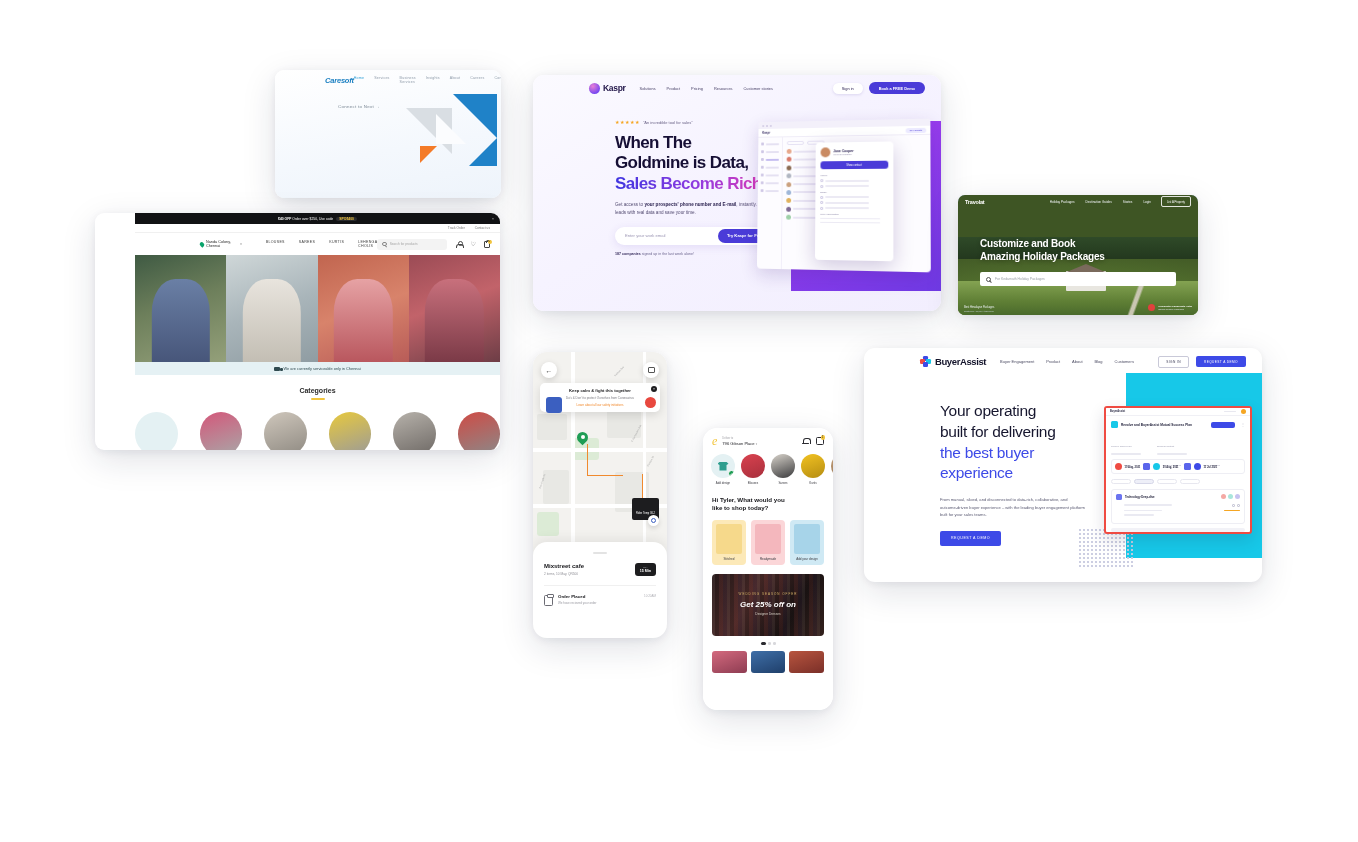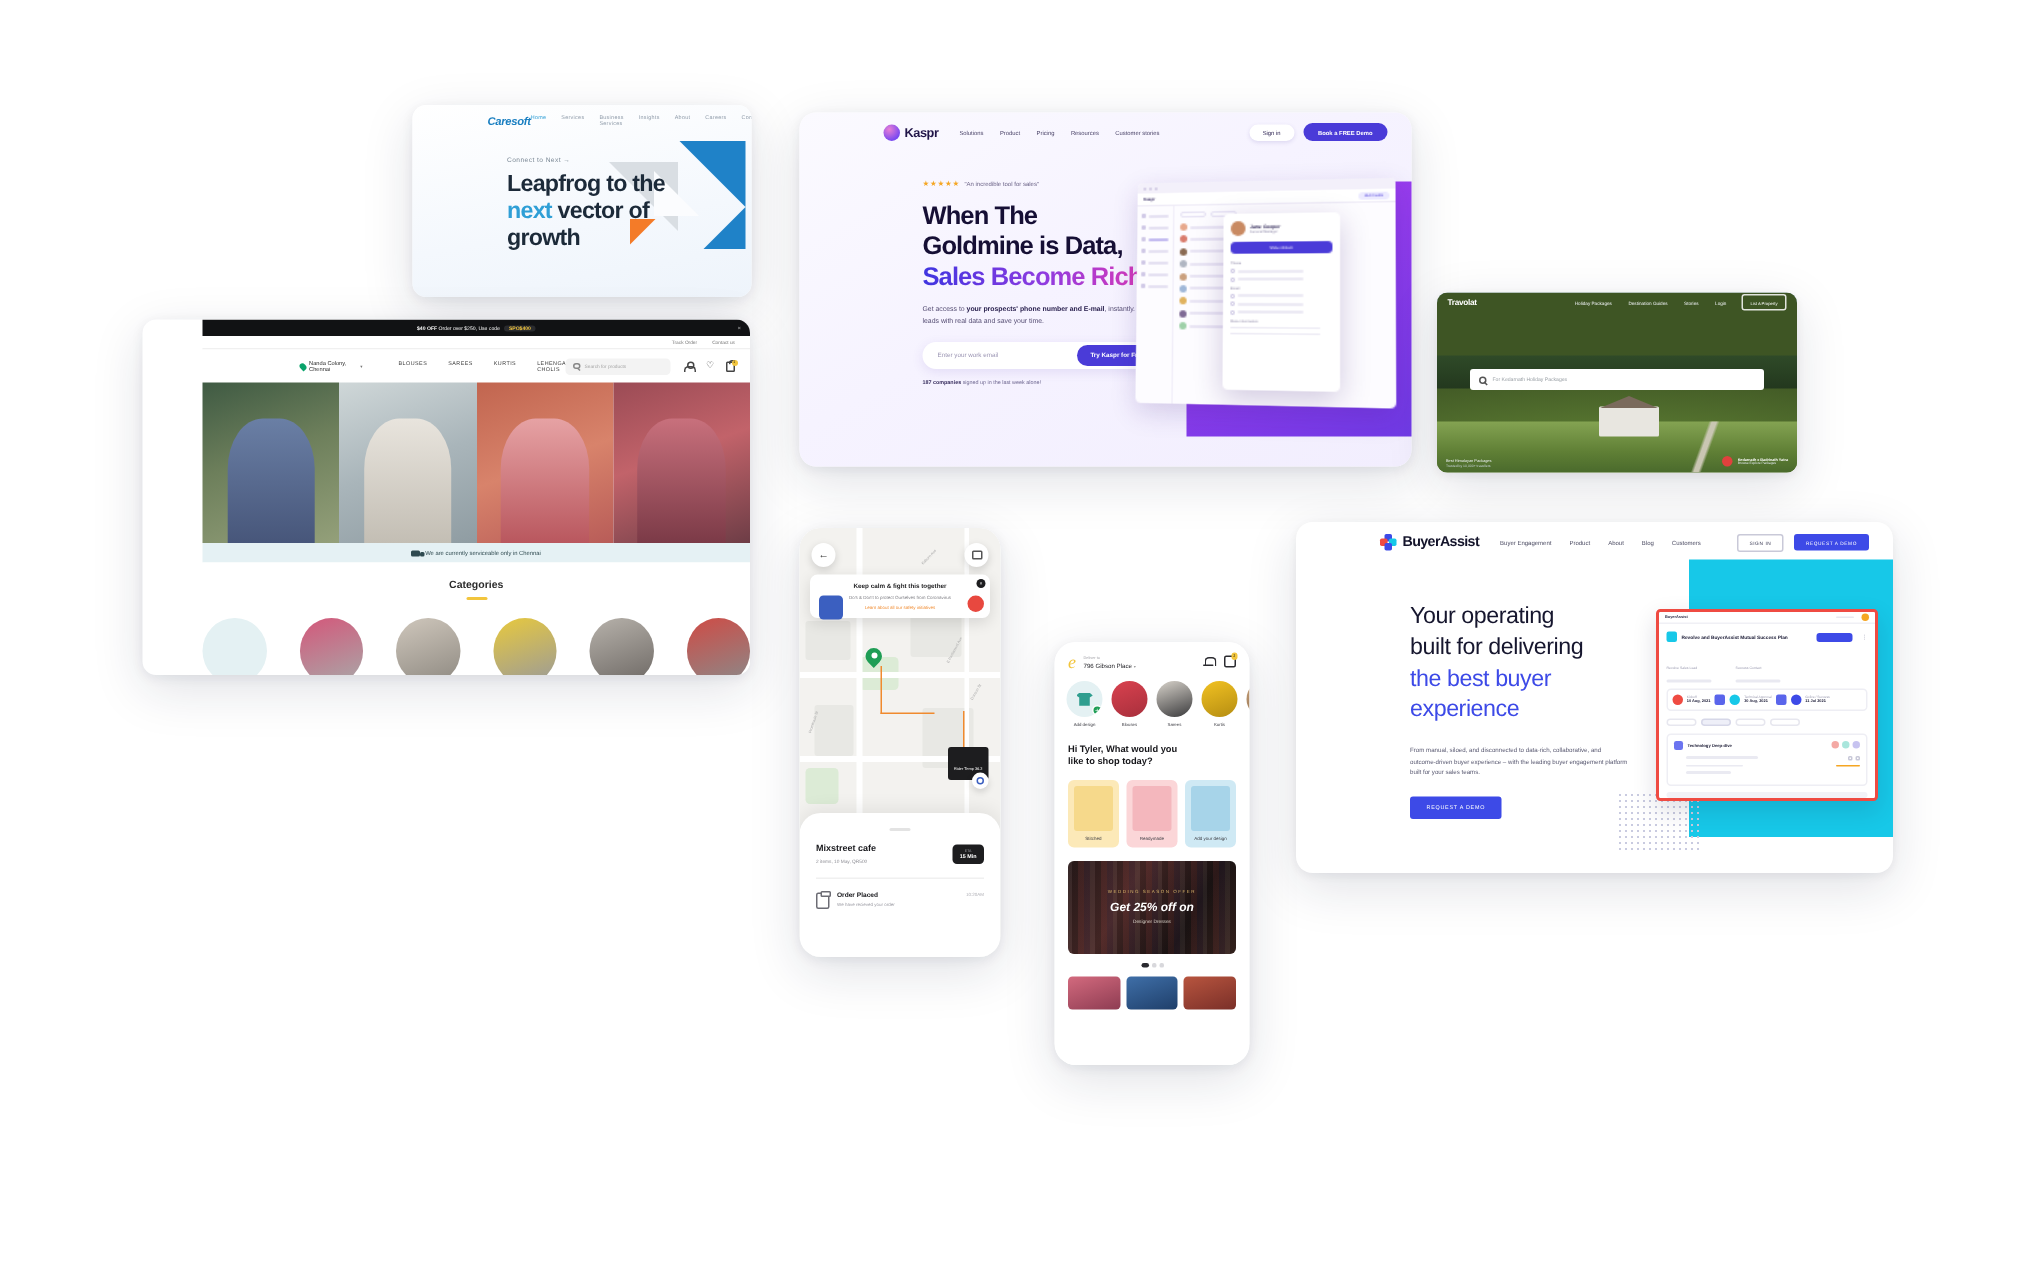--- a/index.html
+++ b/index.html
@@ -371,25 +371,20 @@
     </div>
     <div class="cs-shapes">
       <i class="sh-grey"></i>
       <i class="sh-white"></i>
       <i class="sh-blue"></i>
       <i class="sh-blue2"></i>
       <i class="sh-orange"></i>
     </div>
     <div class="cs-hero">
       <div class="cs-eyebrow">Connect to Next →</div>
-      <div class="cs-h1">
-        <span>Leapfrog to the</span><br>
-        <span class="blue">next</span><span> vector of</span><br>
-        <span>growth</span>
-      </div>
     </div>
   </div>
 
   <div class="card" id="card-kaspr">
     <div class="ka-nav">
       <div class="ka-logo">
         <i class="ka-mark"></i>
         <span class="ka-name">Kaspr</span>
       </div>
       <div class="ka-menu">
@@ -628,20 +623,24 @@
       <div class="tv-logo">Travolat</div>
       <div class="tv-menu">
         <span>Holiday Packages</span>
         <span>Destination Guides</span>
         <span>Stories</span>
         <span>Login</span>
       </div>
       <div class="tv-btn">List A Property</div>
     </div>
     <div class="tv-hero">
+      <div class="tv-h1">
+        <span>Customize and Book</span><br>
+        <span>Amazing Holiday Packages</span>
+      </div>
       <div class="tv-srch">
         <i class="mg"></i>
         <span class="ph">For Kedarnath Holiday Packages</span>
       </div>
     </div>
     <div class="tv-foot">
       <div class="a">Best Himalayan Packages</div>
       <div class="b">Trusted by 10,000+ travellers</div>
     </div>
     <div class="tv-badge">

